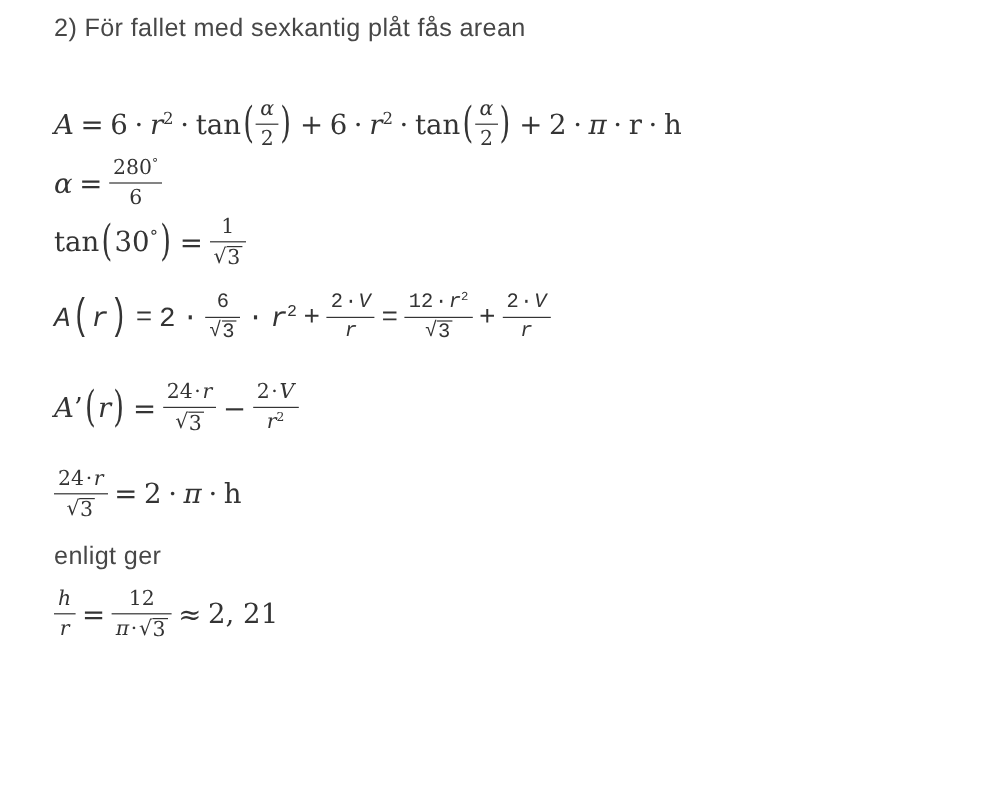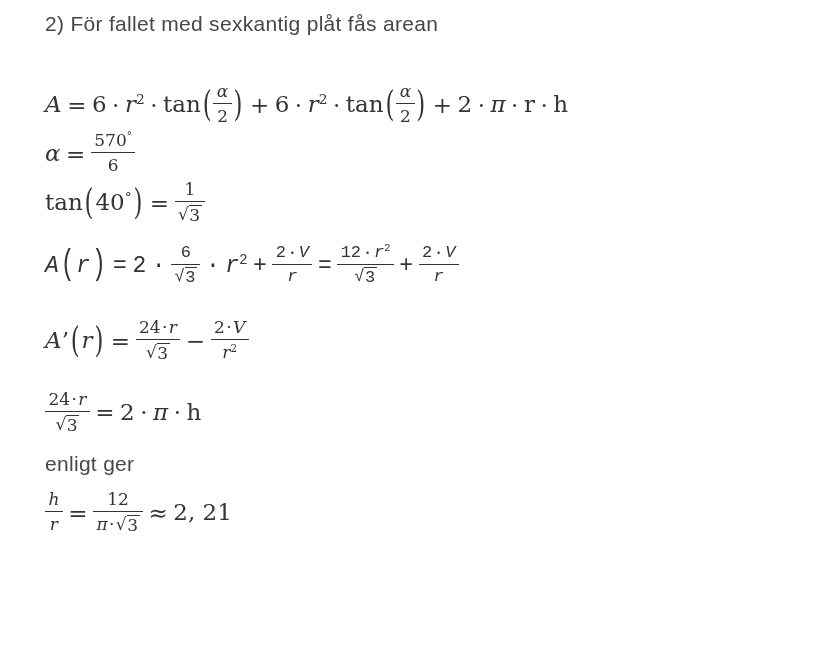--- a/index.html
+++ b/index.html
@@ -92,22 +92,22 @@
   .t-detta      { margin-bottom: 10px; }
   .f7           { margin-bottom: 0;    }
 </style>
 </head>
 <body style="background: rgb(255, 255, 255);">
 
 <div class="page">
   <p class="text-line intro">2) För fallet med sexkantig plåt fås arean</p>
 
   <div class="math-line f1"><span class="i">A</span><span class="op">=</span><span class="r">6</span><span class="op">·</span><span class="i">r</span><span class="sup">2</span><span class="op">·</span><span class="r">tan</span><span class="big">(</span><span class="frac"><span class="fnum"><span class="i">α</span></span><span class="fden"><span class="r">2</span></span></span><span class="big">)</span><span class="op">+</span><span class="r">6</span><span class="op">·</span><span class="i">r</span><span class="sup">2</span><span class="op">·</span><span class="r">tan</span><span class="big">(</span><span class="frac"><span class="fnum"><span class="i">α</span></span><span class="fden"><span class="r">2</span></span></span><span class="big">)</span><span class="op">+</span><span class="r">2</span><span class="op">·</span><span class="i">π</span><span class="op">·</span><span class="r">r</span><span class="op">·</span><span class="r">h</span></div>
-  <div class="math-line f2"><span class="i">α</span><span class="op">=</span><span class="frac"><span class="fnum"><span class="r">570</span><span class="sup">°</span></span><span class="fden"><span class="r">6</span></span></span></div>
-  <div class="math-line f3"><span class="r">tan</span><span class="big">(</span><span class="r">40</span><span class="sup">°</span><span class="big">)</span><span class="op">=</span><span class="frac"><span class="fnum"><span class="r">1</span></span><span class="fden"><span class="sqrt">
+  <div class="math-line f2"><span class="i">α</span><span class="op">=</span><span class="frac"><span class="fnum"><span class="r">280</span><span class="sup">°</span></span><span class="fden"><span class="r">6</span></span></span></div>
+  <div class="math-line f3"><span class="r">tan</span><span class="big">(</span><span class="r">30</span><span class="sup">°</span><span class="big">)</span><span class="op">=</span><span class="frac"><span class="fnum"><span class="r">1</span></span><span class="fden"><span class="sqrt">
             <span class="sqrt-sign">√</span>
             <span class="radicand"><span class="r">3</span></span>
           </span></span></span></div>
   <div class="math-line f4"><span class="i">A</span><span class="big">(</span><span class="i">r</span><span class="big">)</span><span class="op">=</span><span class="r">2</span><span class="op">·</span><span class="frac"><span class="fnum"><span class="r">6</span></span><span class="fden"><span class="sqrt">
             <span class="sqrt-sign">√</span>
             <span class="radicand"><span class="r">3</span></span>
           </span></span></span><span class="op">·</span><span class="i">r</span><span class="sup">2</span><span class="op">+</span><span class="frac"><span class="fnum"><span class="r">2</span><span class="cdot">·</span><span class="i">V</span></span><span class="fden"><span class="i">r</span></span></span><span class="op">=</span><span class="frac"><span class="fnum"><span class="r">12</span><span class="cdot">·</span><span class="i">r</span><span class="sup">2</span></span><span class="fden"><span class="sqrt">
             <span class="sqrt-sign">√</span>
             <span class="radicand"><span class="r">3</span></span>
           </span></span></span><span class="op">+</span><span class="frac"><span class="fnum"><span class="r">2</span><span class="cdot">·</span><span class="i">V</span></span><span class="fden"><span class="i">r</span></span></span></div>

